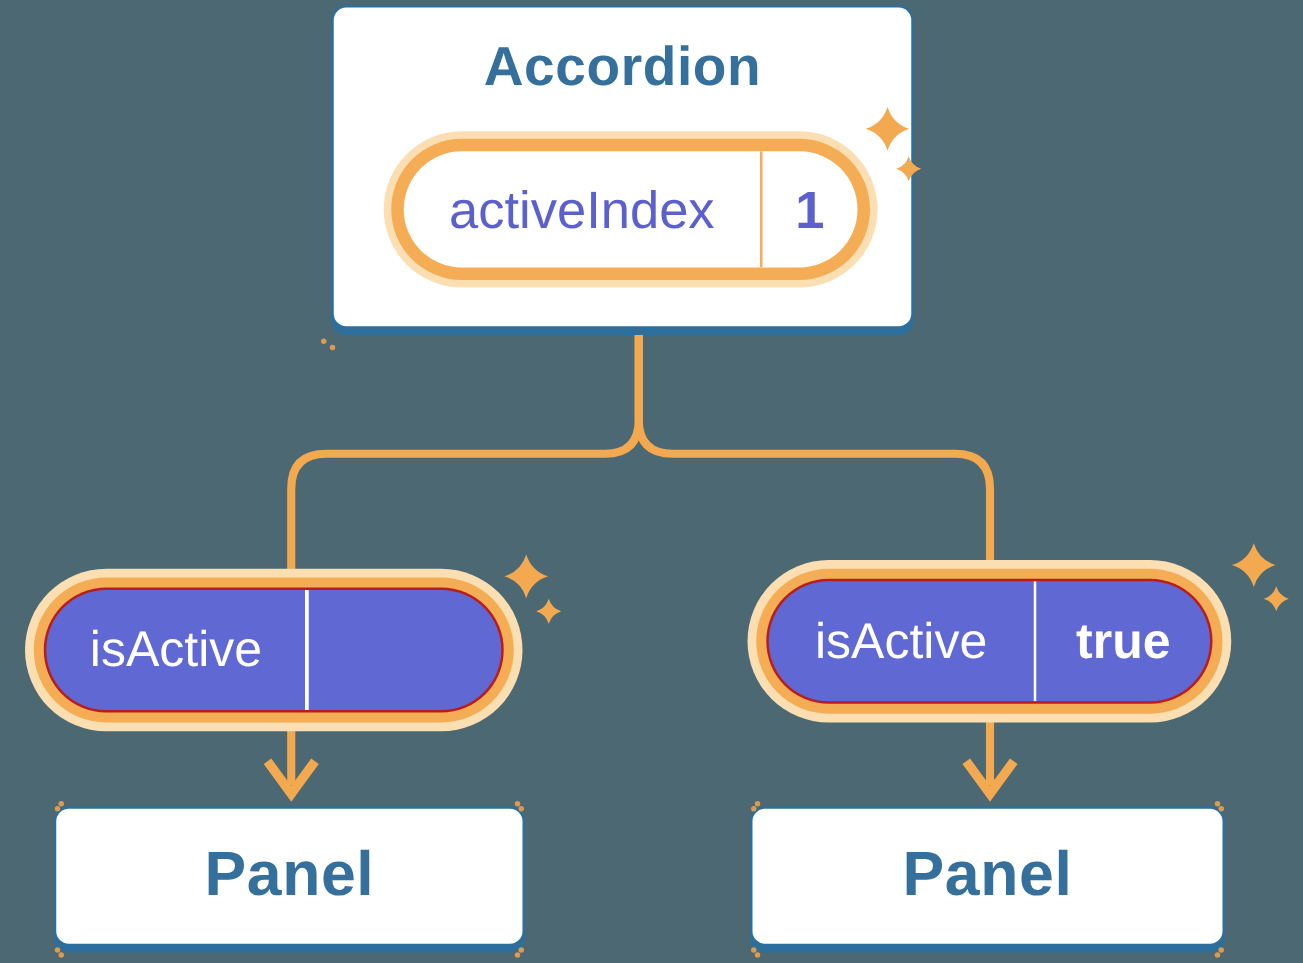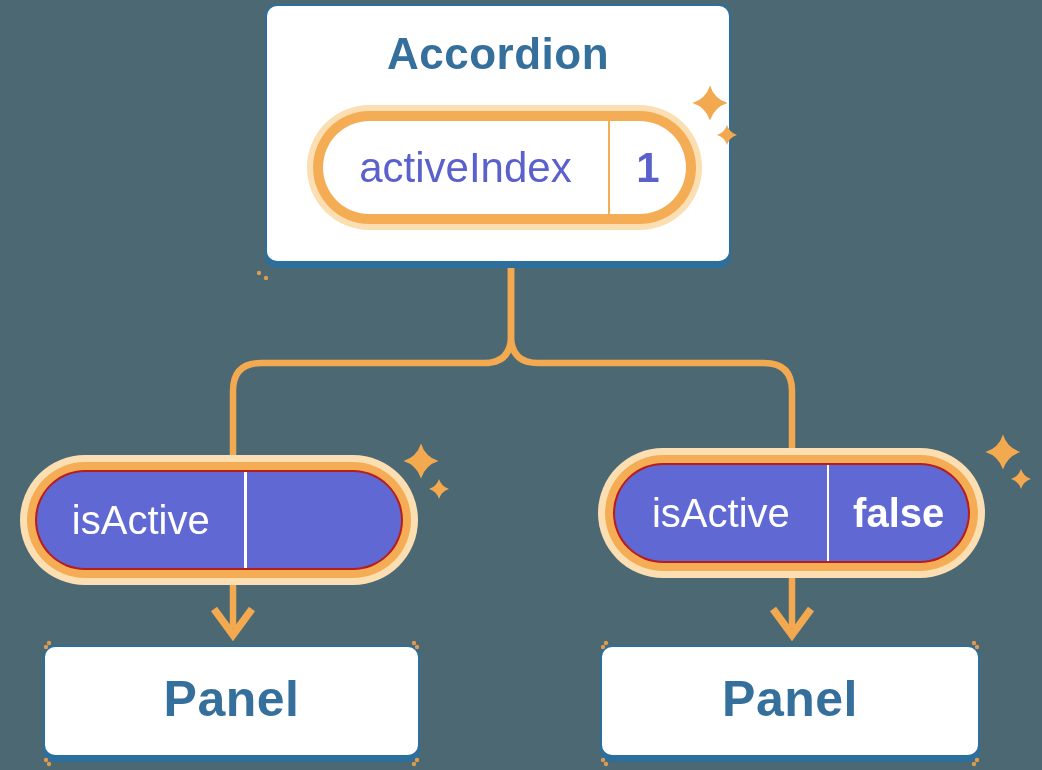--- a/index.html
+++ b/index.html
@@ -172,21 +172,21 @@
       </div>
     </div>
   </div>
 
   <div class="pill-glow prop-pill" id="prop-pill-right">
     <div class="pill-ring">
       <div class="pill-white">
         <div class="pill-body">
           <div class="pill-section sec-label">isActive</div>
           <div class="pill-divider"></div>
-          <div class="pill-section sec-value">false</div>
+          <div class="pill-section sec-value">true</div>
         </div>
       </div>
     </div>
   </div>
 
   <div class="card" id="panel-left">
     <div class="card-title panel-title">Panel</div>
   </div>
   <div class="card" id="panel-right">
     <div class="card-title panel-title">Panel</div>

